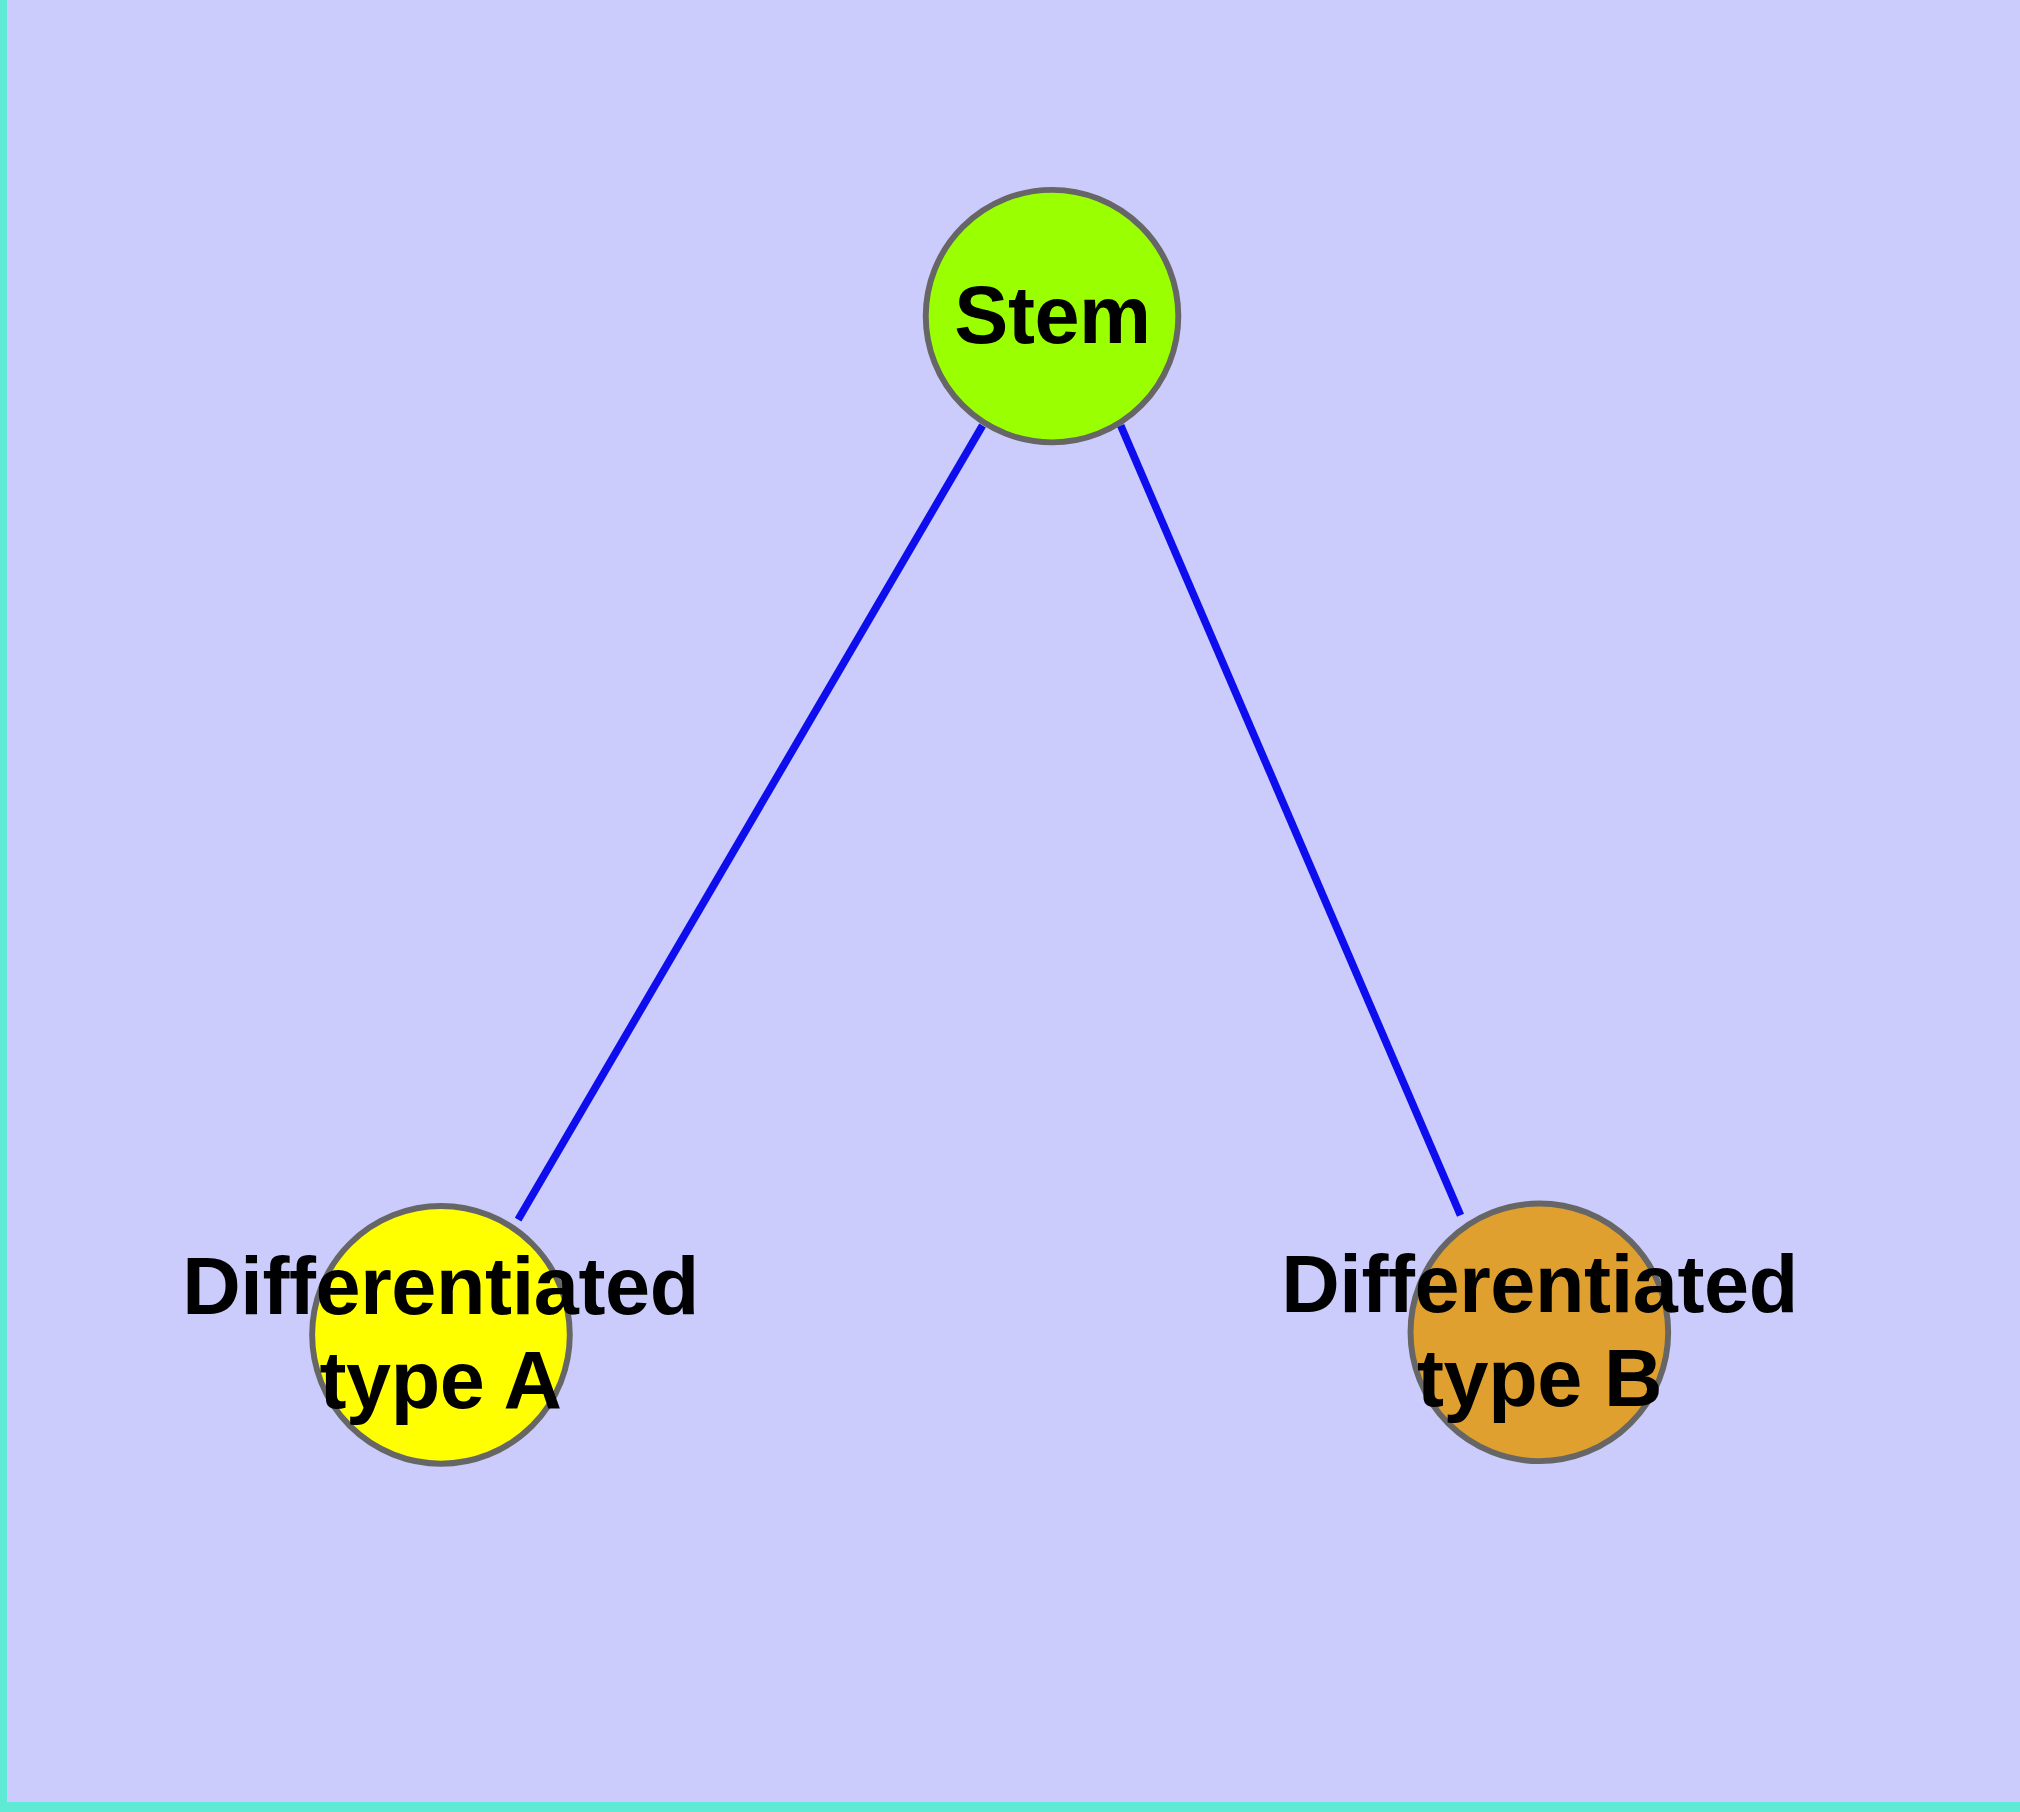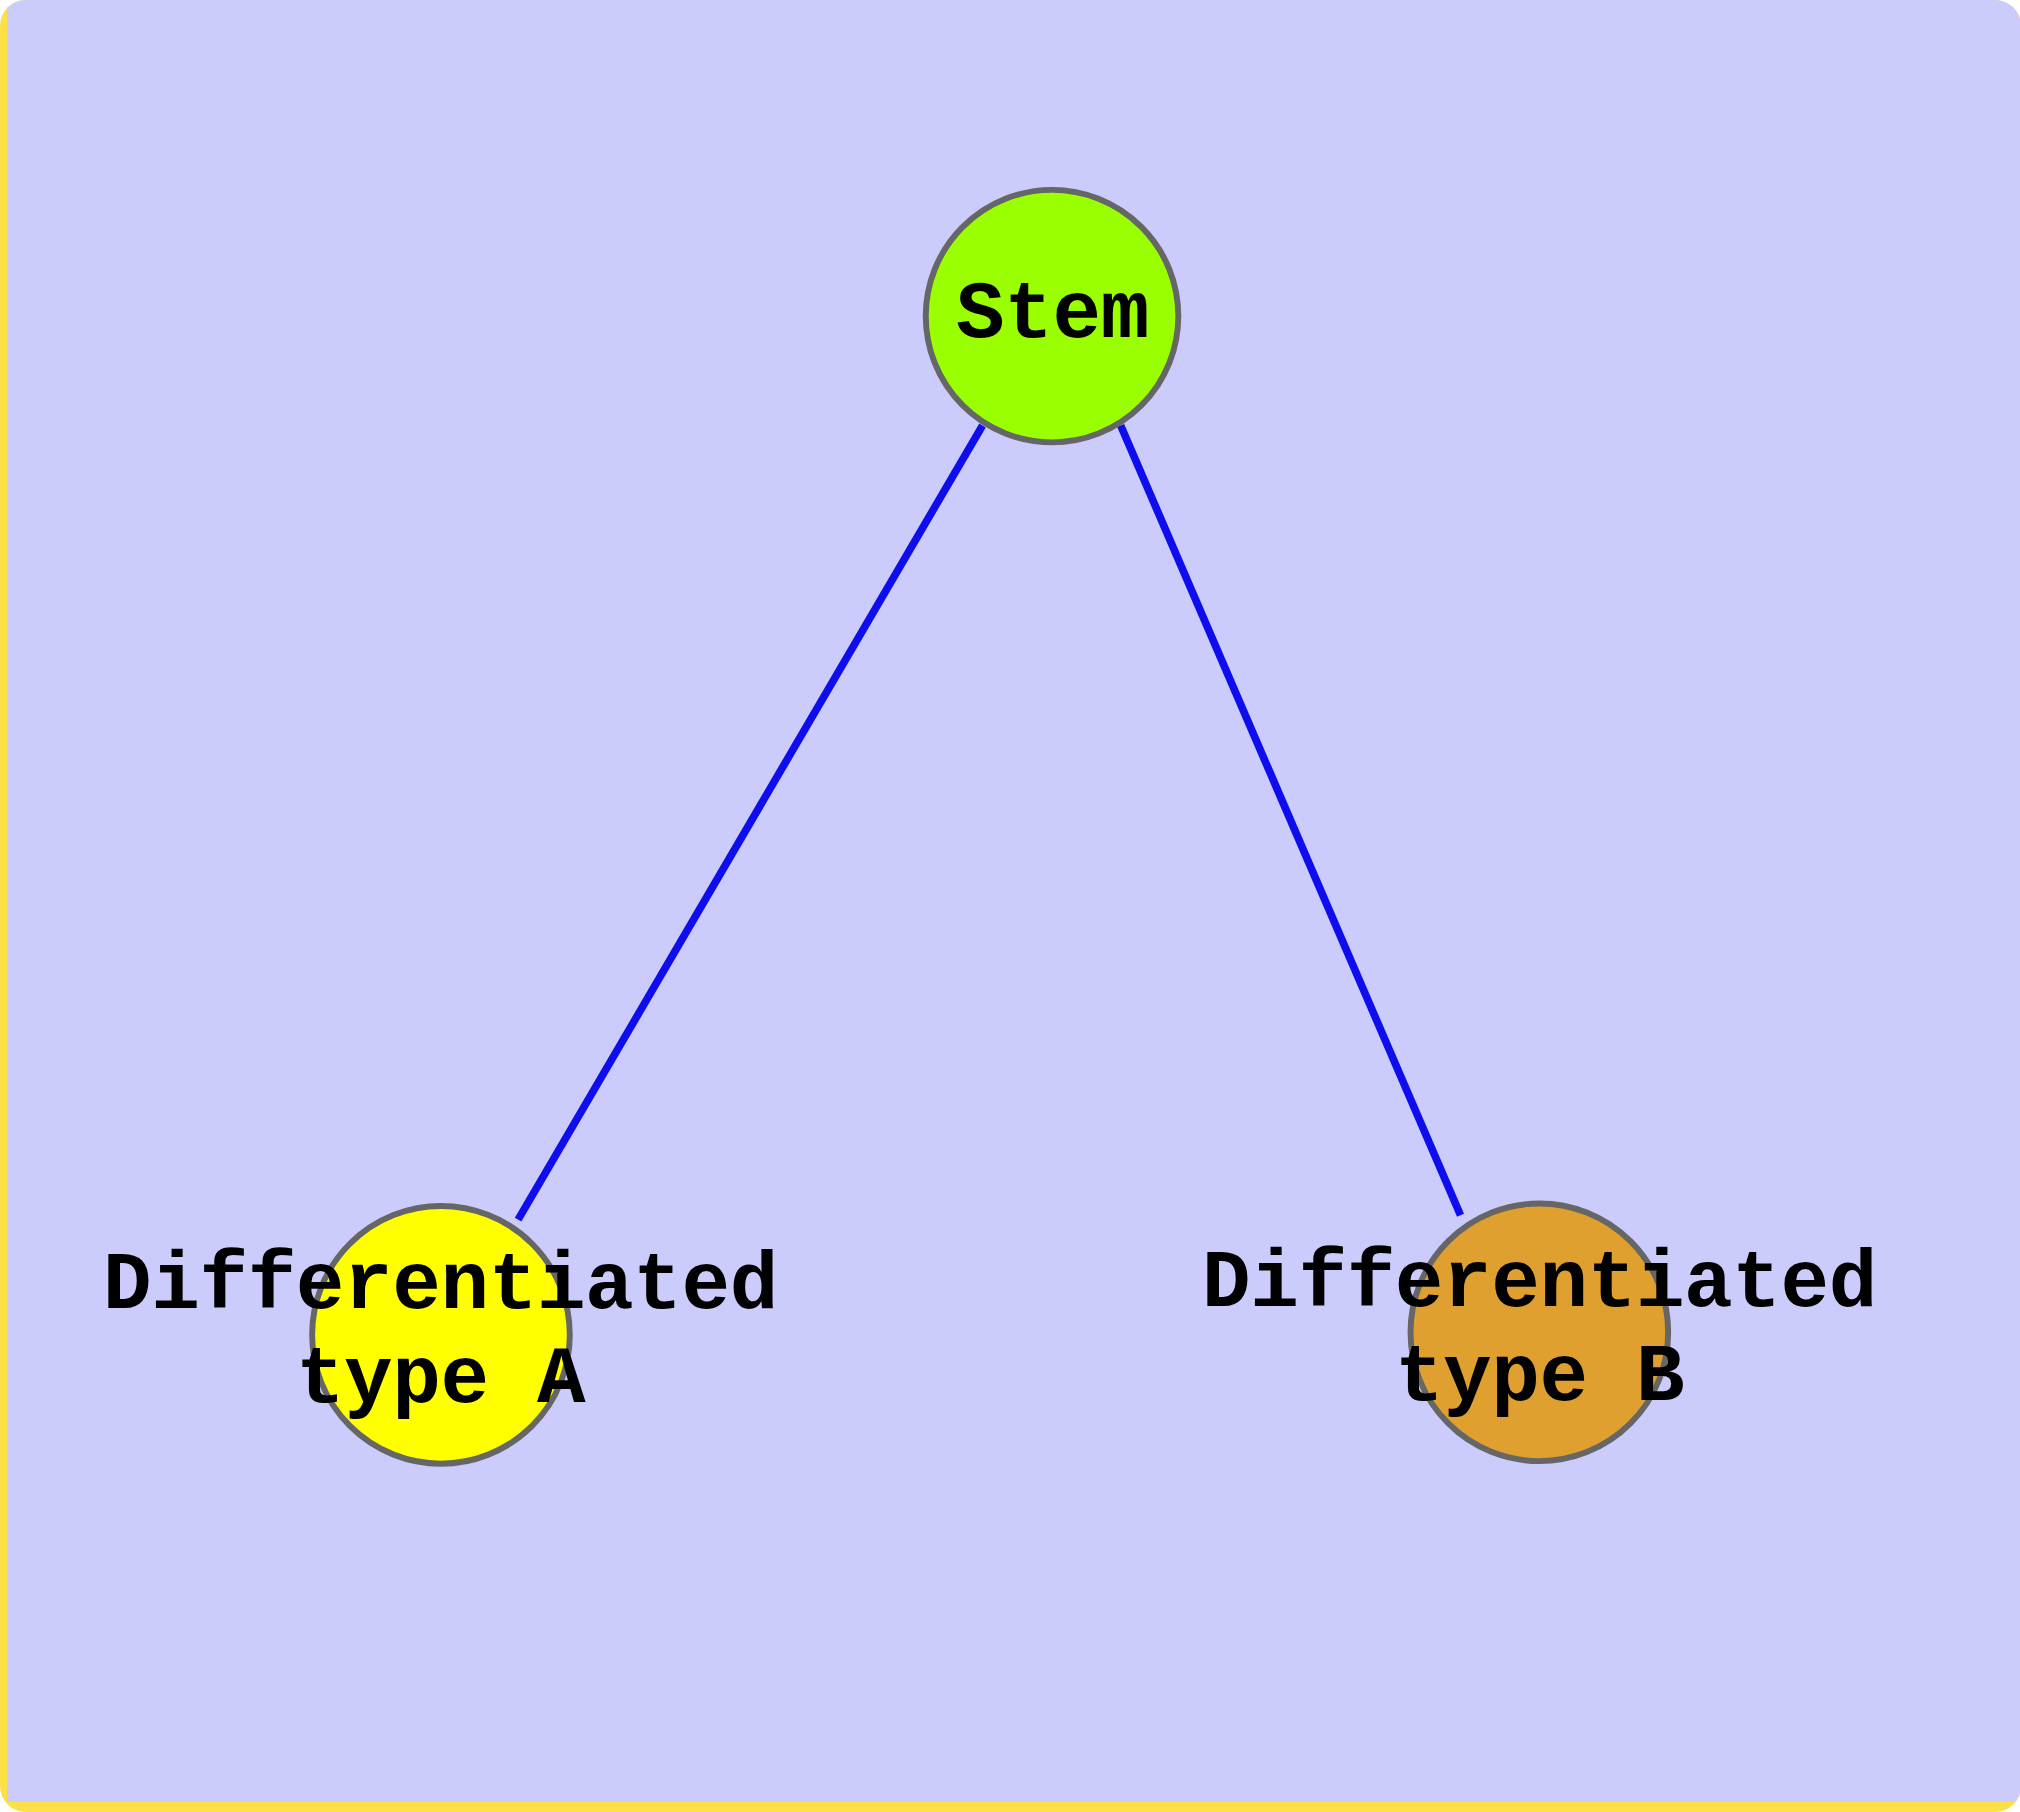--- a/index.html
+++ b/index.html
@@ -6,23 +6,22 @@
   html, body {
     margin: 0;
     padding: 0;
     background: #ffffff;
   }
   #canvas {
     position: relative;
     width: 2021px;
     height: 1812px;
     overflow: hidden;
-    background: #fde047;
-    font-family: Liberation Mono, monospace;
-    border-radius: 26px;
+    background: #5eead4;
+    font-family: Liberation Sans, sans-serif;
   }
   #plot-area {
     position: absolute;
     left: 6.8px;
     top: 0px;
     width: 2014px;
     height: 1802px;
     background: #ccccfc;
   }
   #graph-svg {

